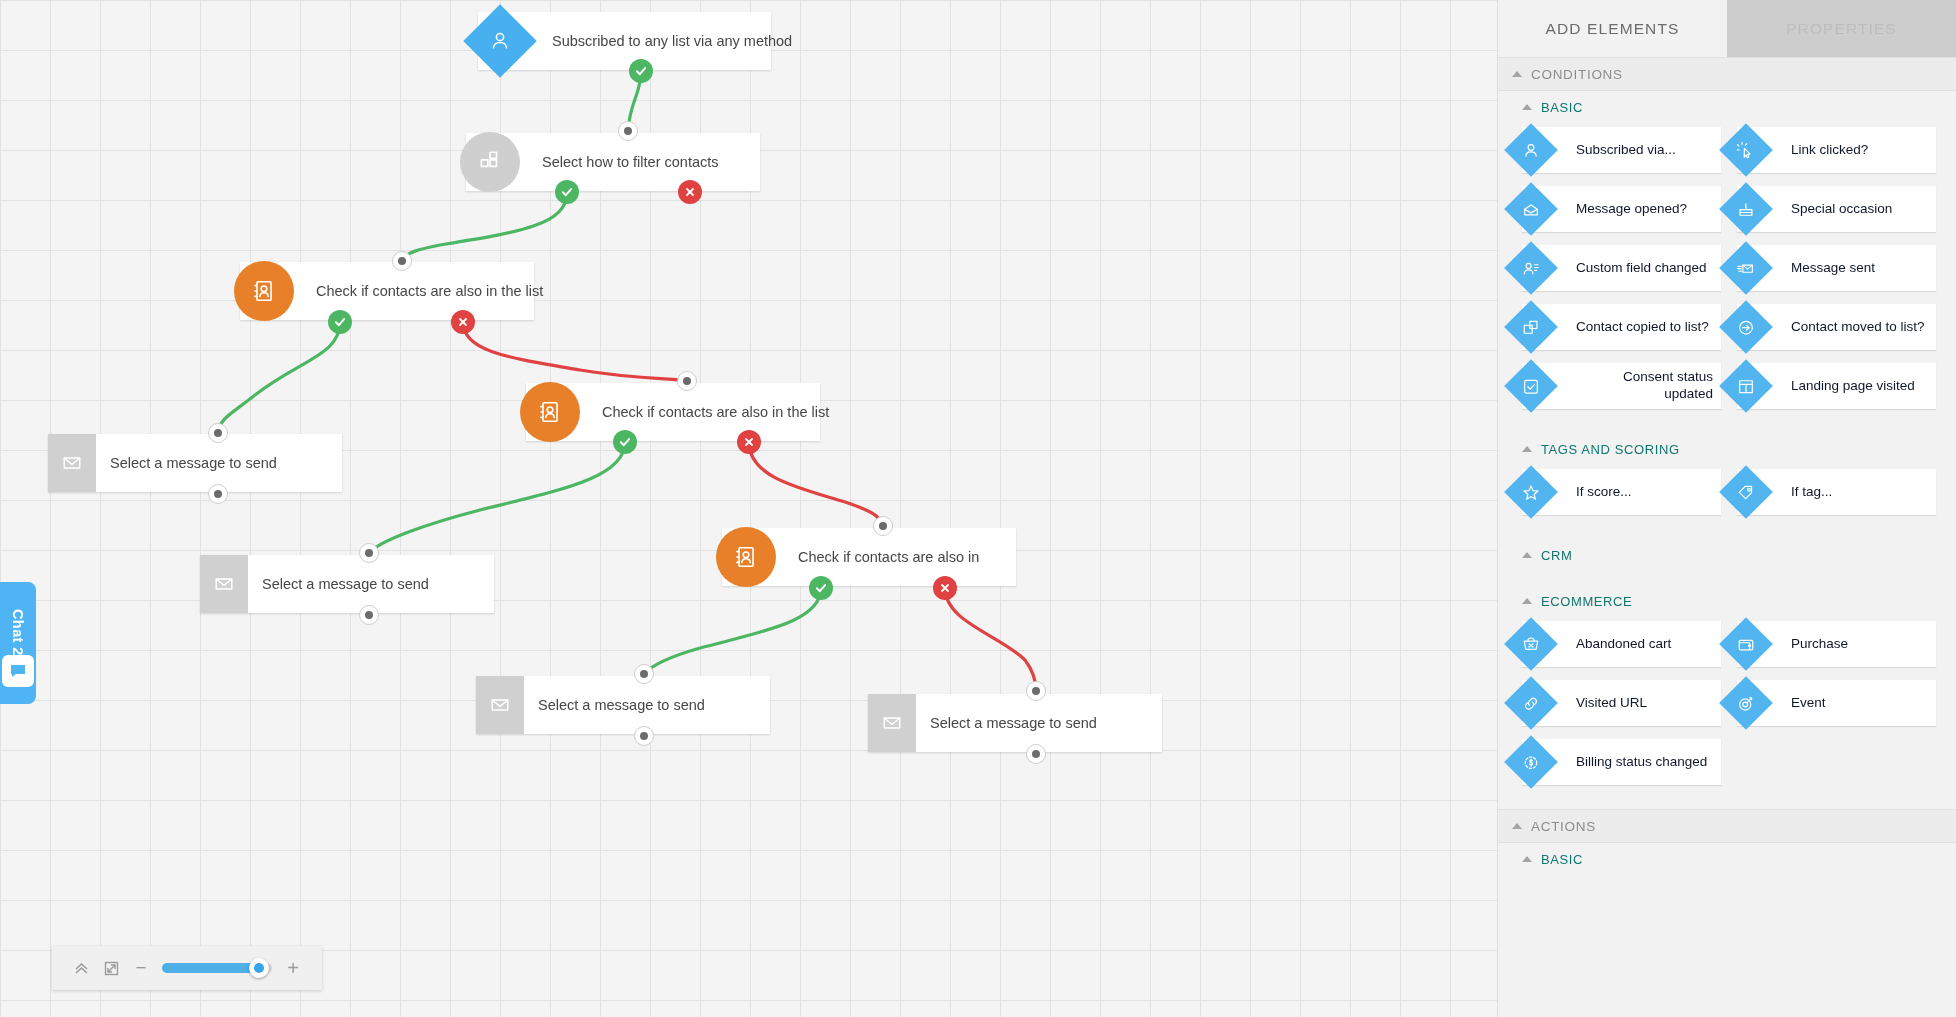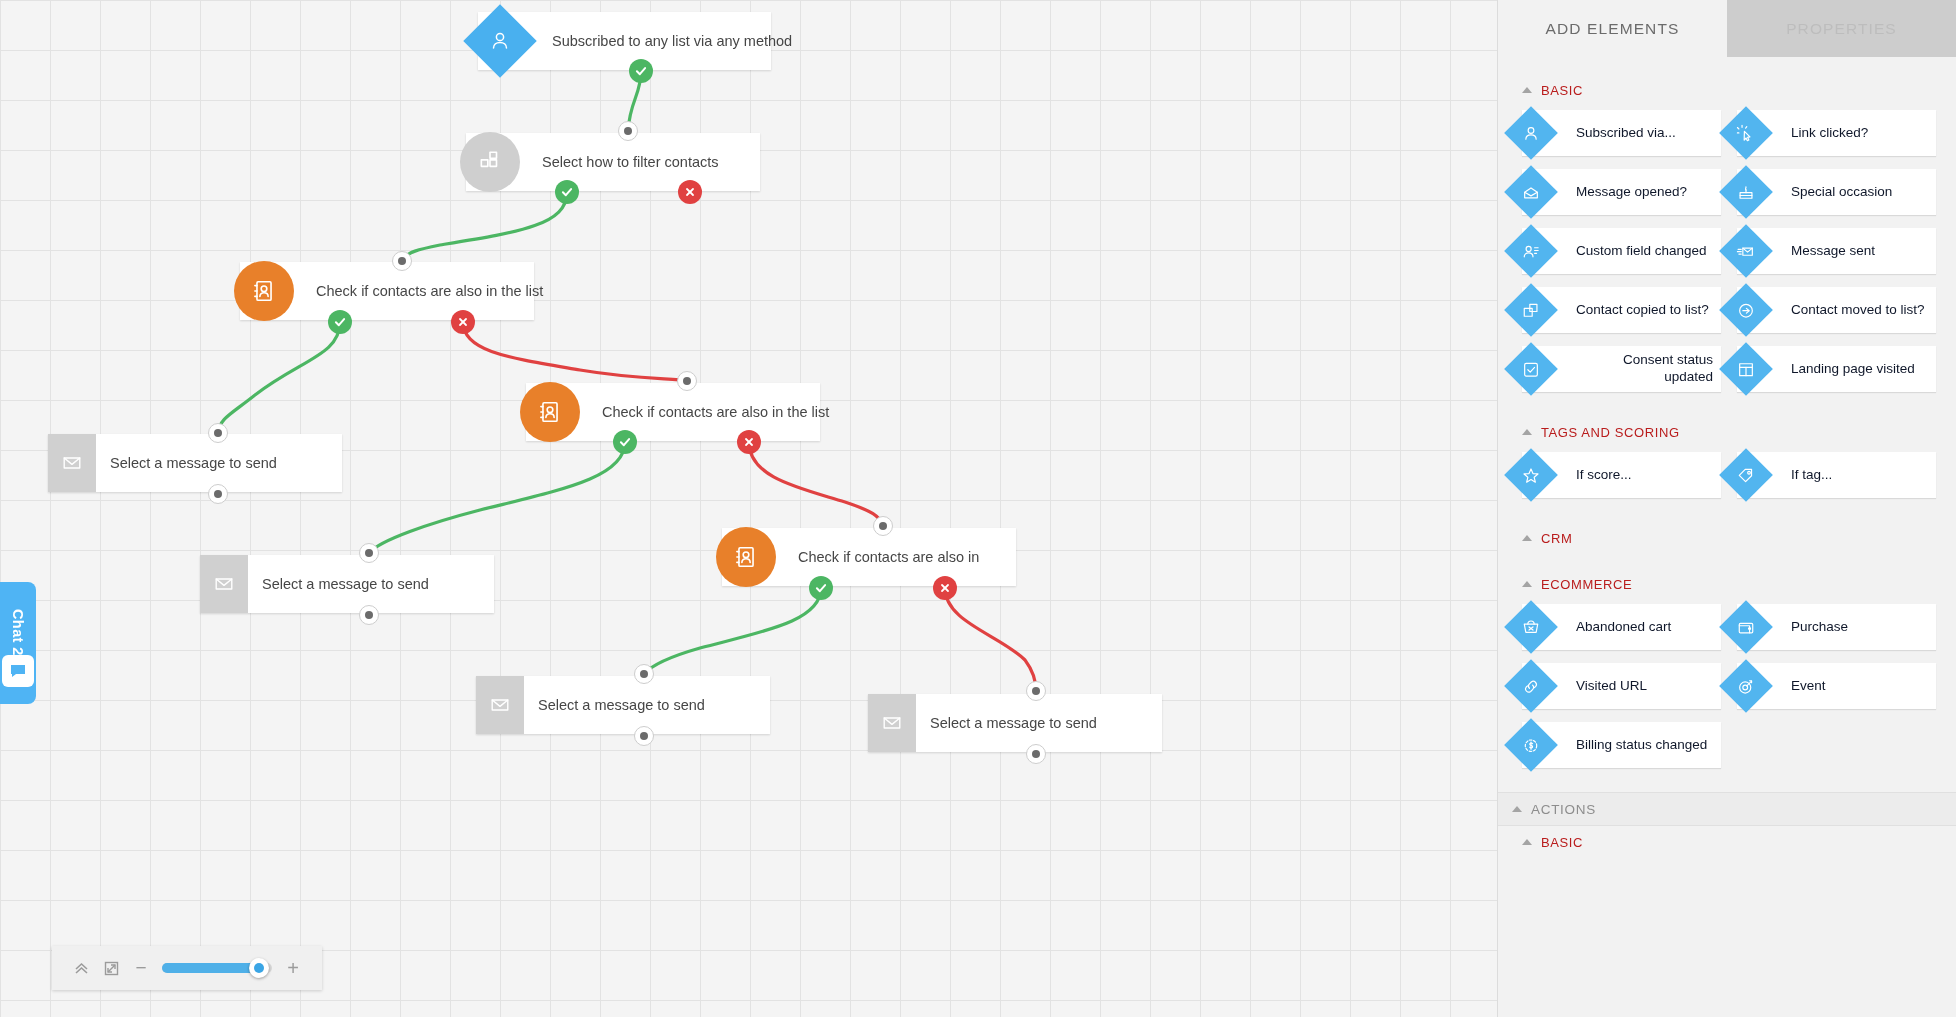--- a/index.html
+++ b/index.html
@@ -146,41 +146,41 @@
     border-radius: 50%; background: #3aa5e5;
   }
 
   
   #sidebar {
     position: absolute; right: 0; top: 0;
     width: 459px; height: 1017px;
     background: #f2f2f2;
     border-left: 1px solid #dcdcdc;
     overflow: hidden;
-    display: flex; flex-direction: column; gap: 17px;
+    display: flex; flex-direction: column;
   }
   #tabs { display: flex; height: 57px; flex: 0 0 57px; }
   .tab {
     flex: 1; display: flex; align-items: center; justify-content: center;
     font-size: 15.5px; letter-spacing: 1.1px;
   }
   .tab.active { background: #f2f2f2; color: #6b6b6b; }
   .tab.inactive { background: #cdcdcd; color: #bdbdbd; }
 
   .sec-header {
     height: 34px; display: flex; align-items: center;
     padding-left: 14px; gap: 9px;
     font-size: 13.5px; letter-spacing: .7px; color: #8d8d8d;
     background: #ececec; border-top: 1px solid #e0e0e0;
     border-bottom: 1px solid #e0e0e0;
   }
   .sub-header {
     height: 32px; display: flex; align-items: center;
     padding-left: 24px; gap: 9px;
-    font-size: 13px; letter-spacing: .6px; color: #b91c1c;
+    font-size: 13px; letter-spacing: .6px; color: #0f766e;
   }
   .caret { width: 0; height: 0;
     border-left: 5px solid transparent; border-right: 5px solid transparent;
     border-bottom: 6px solid #a4a4a4; }
 
   .tile-grid {
     display: grid; grid-template-columns: 1fr 1fr;
     gap: 13px 16px;
     padding: 4px 20px 10px 24px;
   }
@@ -436,20 +436,24 @@
   <div id="sidebar">
     <div id="tabs">
         <div class="tab active">
           <span>ADD ELEMENTS</span>
         </div>
         <div class="tab inactive">
           <span>PROPERTIES</span>
         </div>
       </div>
     <div id="sidebar-body" style="flex:1; overflow:hidden;">
+        <div class="sec-header">
+          <span class="caret"></span>
+          <span>CONDITIONS</span>
+        </div>
         <div class="sub-header">
           <span class="caret"></span>
           <span>BASIC</span>
         </div>
         <div class="tile-grid">
           <div class="tile">
             <div class="tile-diamond">
               <svg width="19" height="19" viewBox="0 0 24 24" fill="none" stroke="#fff" stroke-width="1.5" stroke-linecap="round" stroke-linejoin="round">
                 <circle cx="12" cy="8" r="3.6"></circle>
                 <path d="M5.5 19c0-3.6 2.9-5.6 6.5-5.6s6.5 2 6.5 5.6"></path>

